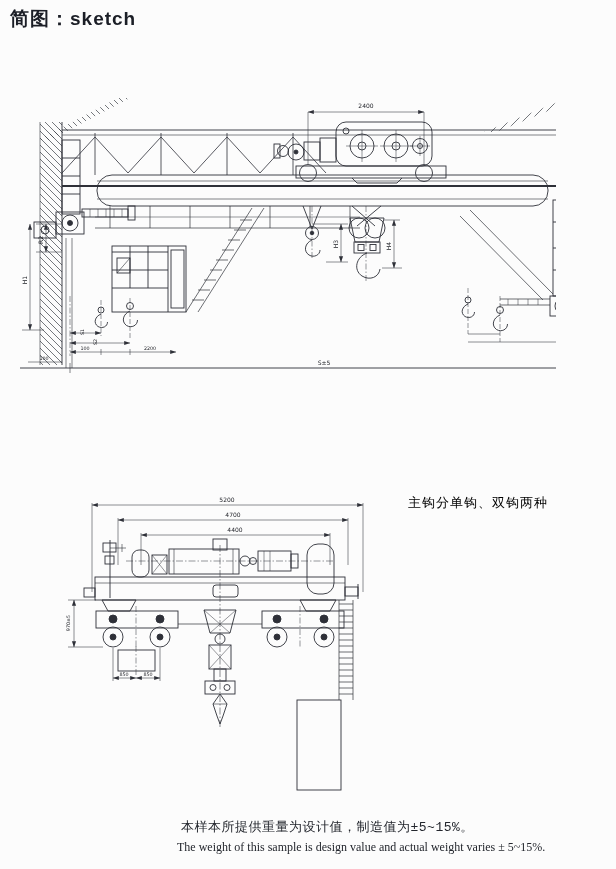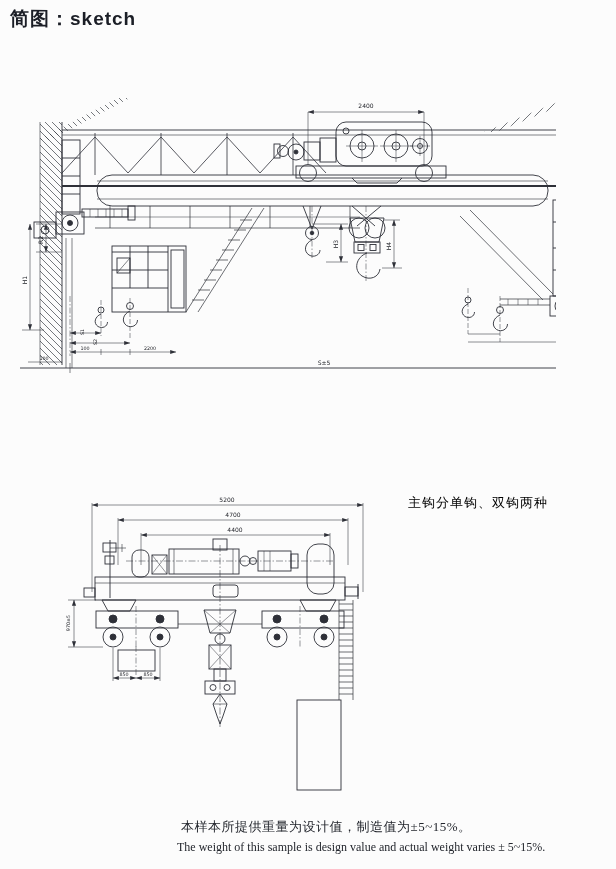--- a/index.html
+++ b/index.html
@@ -1,21 +1,21 @@
 <!DOCTYPE html>
 <html><head>
 <meta charset="utf-8">
 <style>
   html,body{margin:0;padding:0;}
   body{width:616px;height:869px;background:#fcfcfc;position:relative;
        font-family:"Liberation Sans",sans-serif;}
   .page{position:absolute;inset:0;width:556px;height:869px;background:#fcfcfc;overflow:hidden;}
   .title{position:absolute;left:10px;top:6px;font-size:19px;font-weight:600;color:#1b1e26;letter-spacing:1px;}
   .hook-note{position:absolute;left:408px;top:494px;font-size:13px;color:#000000;letter-spacing:1px;}
-  .footer-cn{position:absolute;left:181px;top:818px;font-size:13px;color:#23262d;font-family:Liberation Serif, serif;letter-spacing:.5px;}
+  .footer-cn{position:absolute;left:181px;top:818px;font-size:13px;color:#23262d;font-family:Liberation Mono, monospace;letter-spacing:.5px;}
   .footer-en{position:absolute;left:177px;top:840px;font-size:12px;color:#23262d;font-family:"Liberation Serif",serif;}
   svg{position:absolute;left:0;top:0;}
   svg text{font-family:"DejaVu Sans",sans-serif;font-size:6px;fill:#1c1e24;stroke:none;text-anchor:middle;}
   svg text.t5{font-size:4.8px;}
 </style>
 </head>
 <body>
 
 <div class="page">
 

